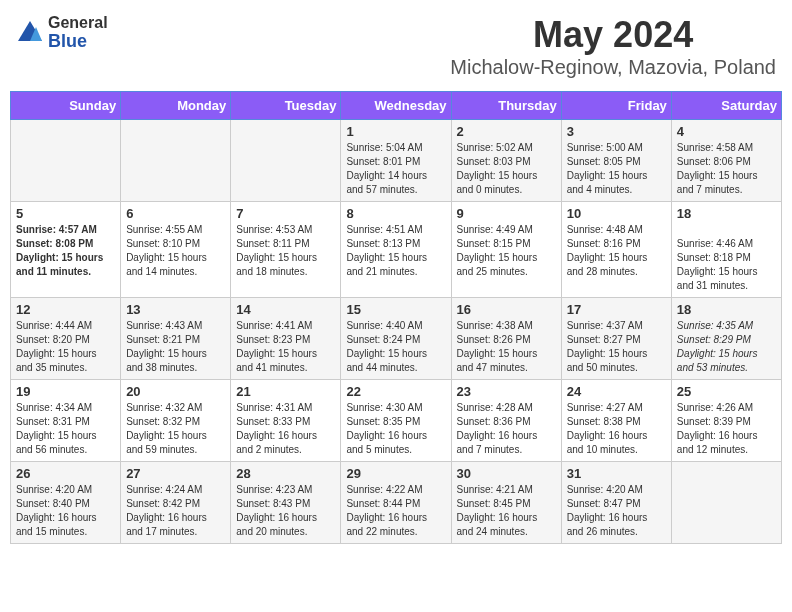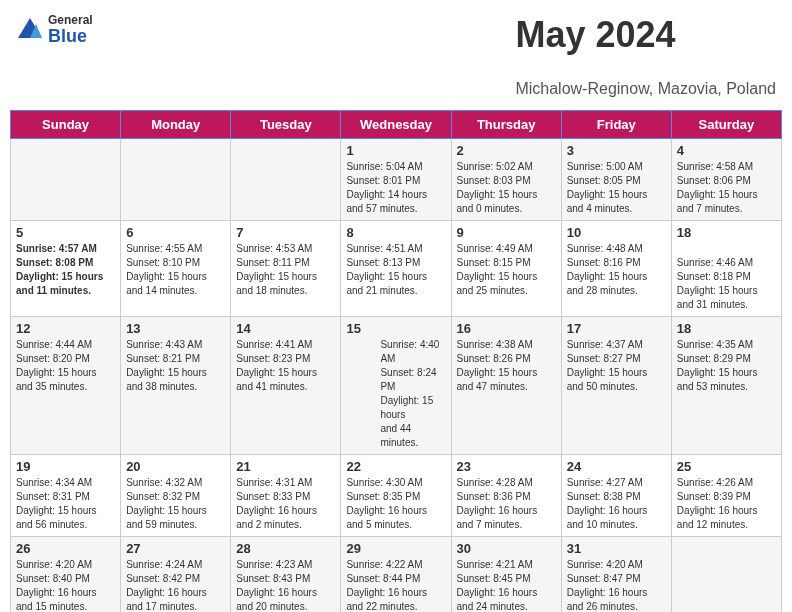--- a/index.html
+++ b/index.html
@@ -20,59 +20,58 @@
     .logo {
       display: flex;
       align-items: center;
     }
     .logo-text {
       display: flex;
       flex-direction: column;
       line-height: 1.1;
     }
     .logo-general {
-      font-size: 12px;
+      font-size: 16px;
       font-weight: bold;
       color: #333;
     }
     .logo-blue {
       font-size: 18px;
       font-weight: bold;
       color: #2255aa;
     }
     .logo-icon {
       width: 28px;
       height: 28px;
       margin-right: 4px;
     }
     .title-block {
-      text-align: left;
+      text-align: center;
     }
     .month-title {
       font-size: 36px;
       font-weight: bold;
       color: #333;
     }
     .subtitle {
-      font-size: 16px;
+      font-size: 20px;
       color: #555;
-      margin-top: 24px;
     }
     table {
       width: 100%;
       border-collapse: collapse;
       table-layout: fixed;
     }
     thead tr th {
-      background-color: #be185d;
+      background-color: #8b5cf6;
       color: #fff;
       font-size: 13px;
       font-weight: bold;
       padding: 6px 4px;
-      text-align: center;
+      text-align: right;
       border: 1px solid #5588dd;
     }
     tbody tr td {
       border: 1px solid #cccccc;
       vertical-align: top;
       padding: 4px 5px;
       font-size: 10.5px;
       color: #333;
       height: 80px;
     }
@@ -231,42 +230,42 @@
         </td>
         <td>
           <div class="day-number">14</div>
           <div class="day-info" style="white-space: pre-line;">Sunrise: 4:41 AM
 Sunset: 8:23 PM
 Daylight: 15 hours
 and 41 minutes.</div>
         </td>
         <td>
           <div class="day-number">15</div>
-          <div class="day-info" style="white-space: pre-line; margin-left: 34px;">Sunrise: 4:40 AM
+          <div class="day-info" style="white-space: pre-line;">Sunrise: 4:40 AM
 Sunset: 8:24 PM
 Daylight: 15 hours
 and 44 minutes.</div>
         </td>
         <td>
           <div class="day-number">16</div>
           <div class="day-info" style="white-space: pre-line;">Sunrise: 4:38 AM
 Sunset: 8:26 PM
 Daylight: 15 hours
 and 47 minutes.</div>
         </td>
         <td>
           <div class="day-number">17</div>
           <div class="day-info" style="white-space: pre-line;">Sunrise: 4:37 AM
 Sunset: 8:27 PM
 Daylight: 15 hours
 and 50 minutes.</div>
         </td>
         <td>
           <div class="day-number">18</div>
-          <div class="day-info" style="white-space: pre-line;">Sunrise: 4:35 AM
+          <div class="day-info" style="white-space: pre-line; font-style: italic;">Sunrise: 4:35 AM
 Sunset: 8:29 PM
 Daylight: 15 hours
 and 53 minutes.</div>
         </td>
       </tr>
       <tr>
         <td>
           <div class="day-number">19</div>
           <div class="day-info" style="white-space: pre-line;">Sunrise: 4:34 AM
 Sunset: 8:31 PM

